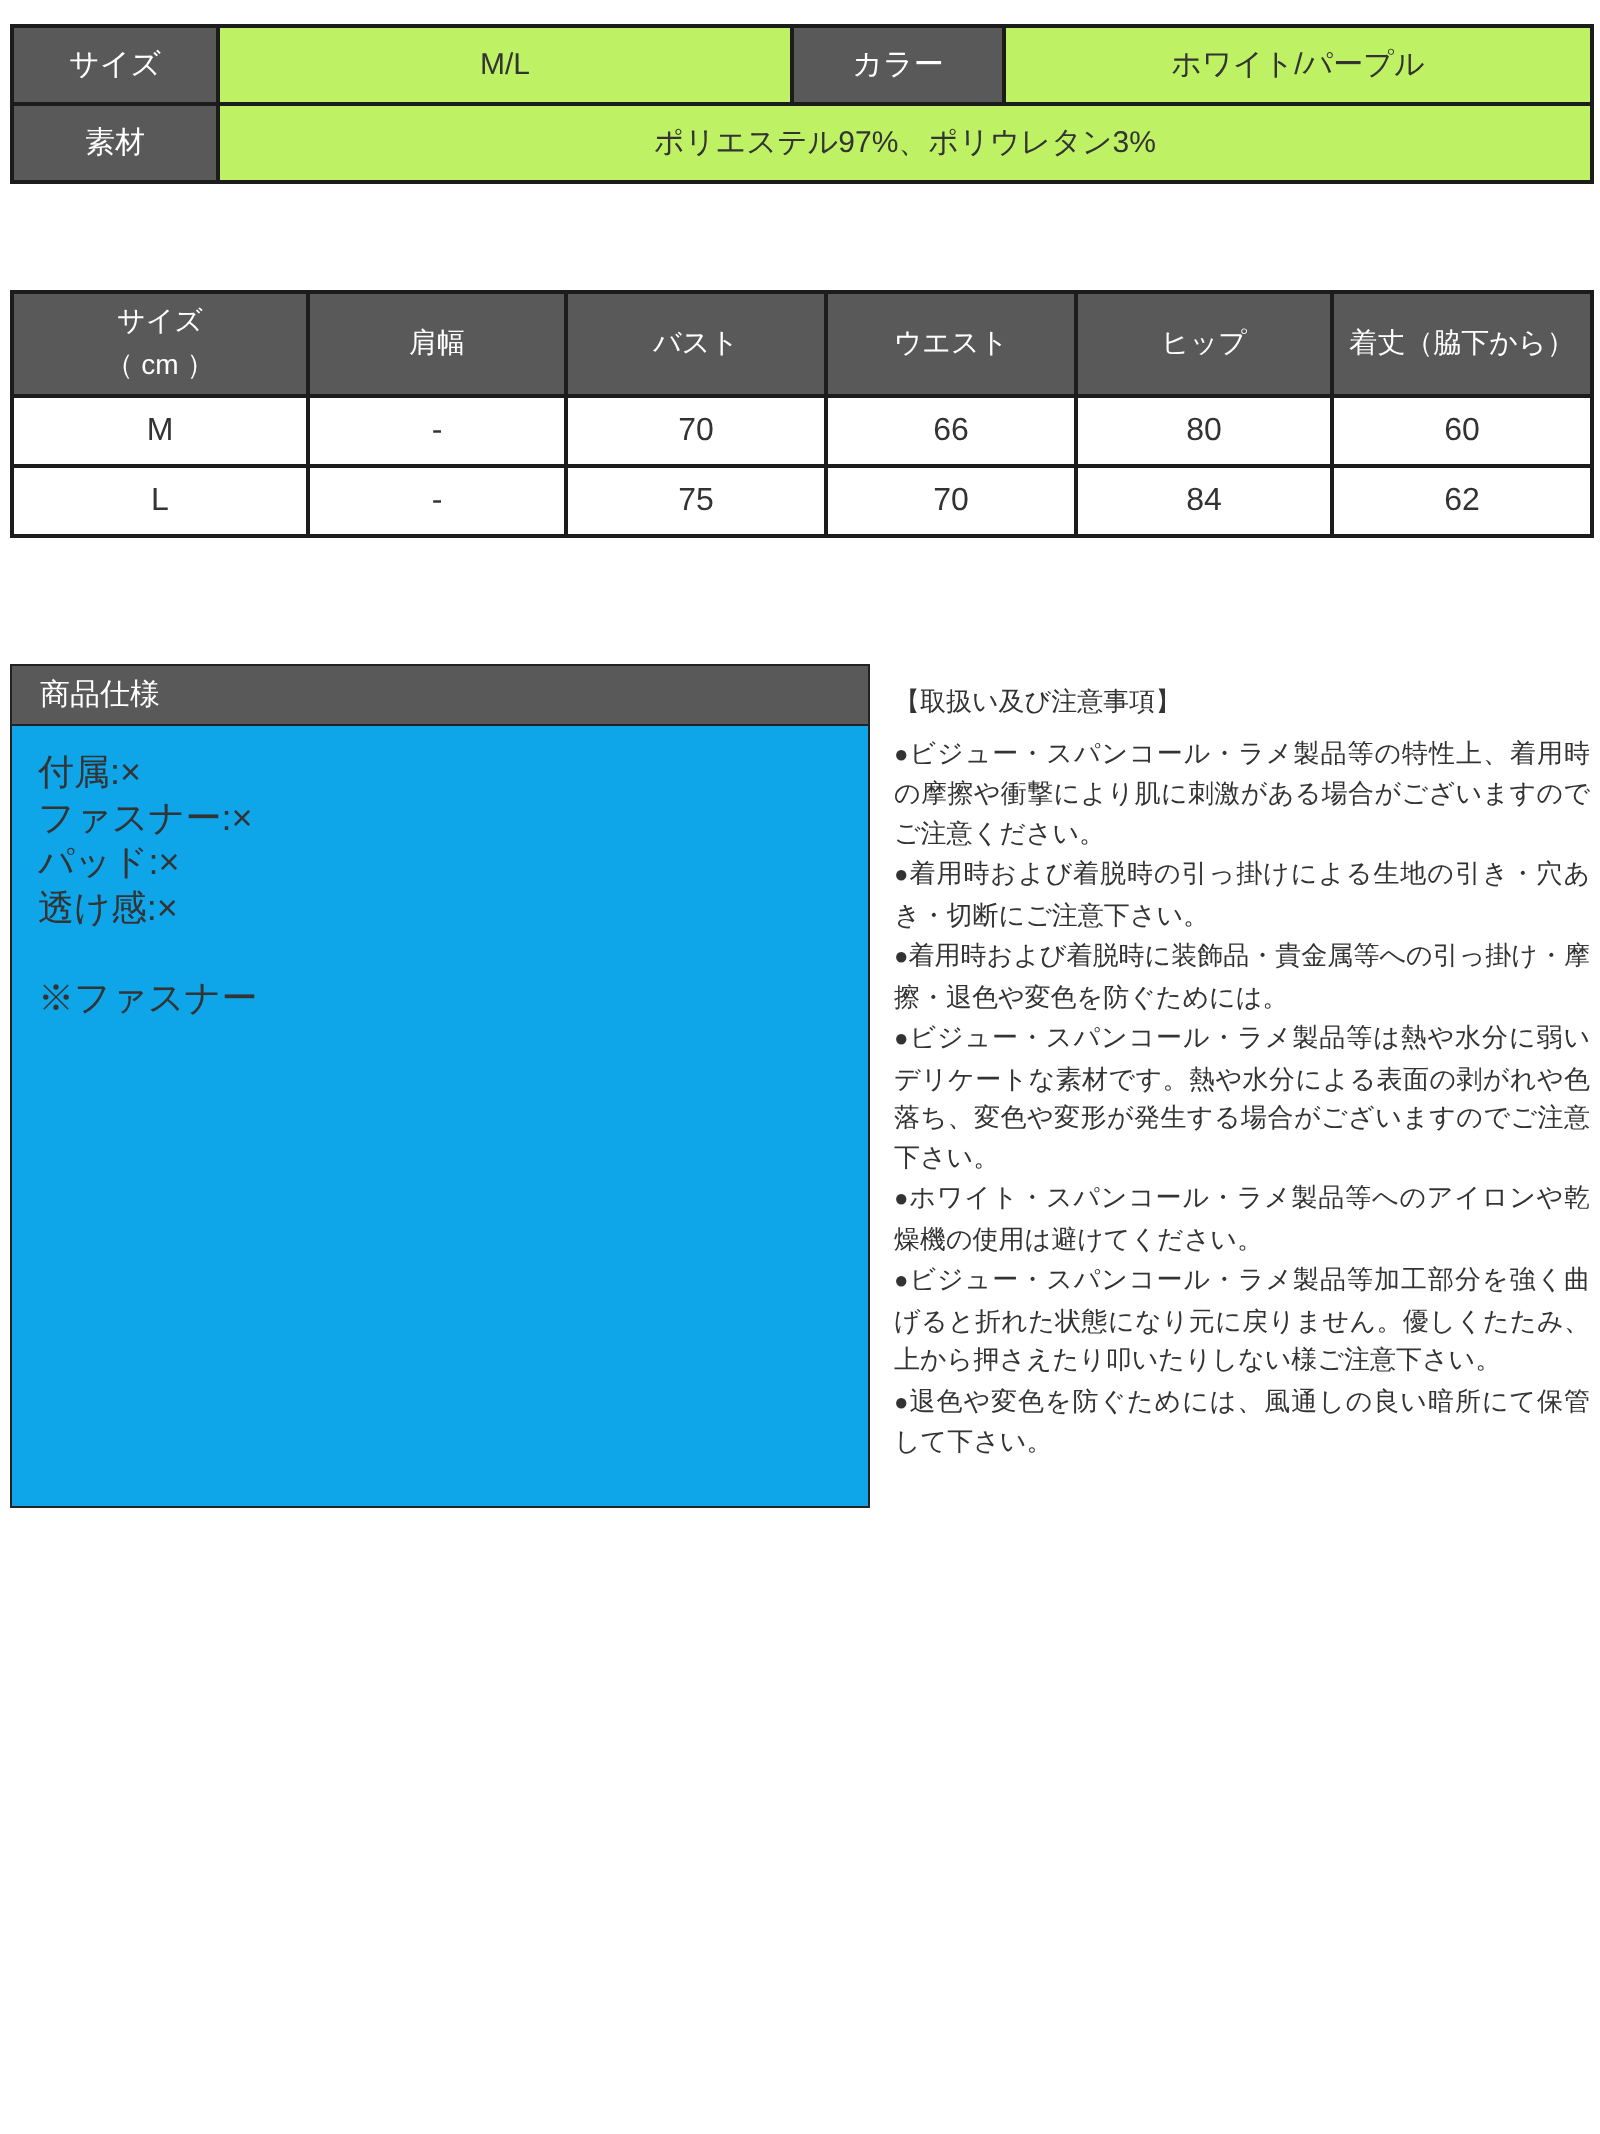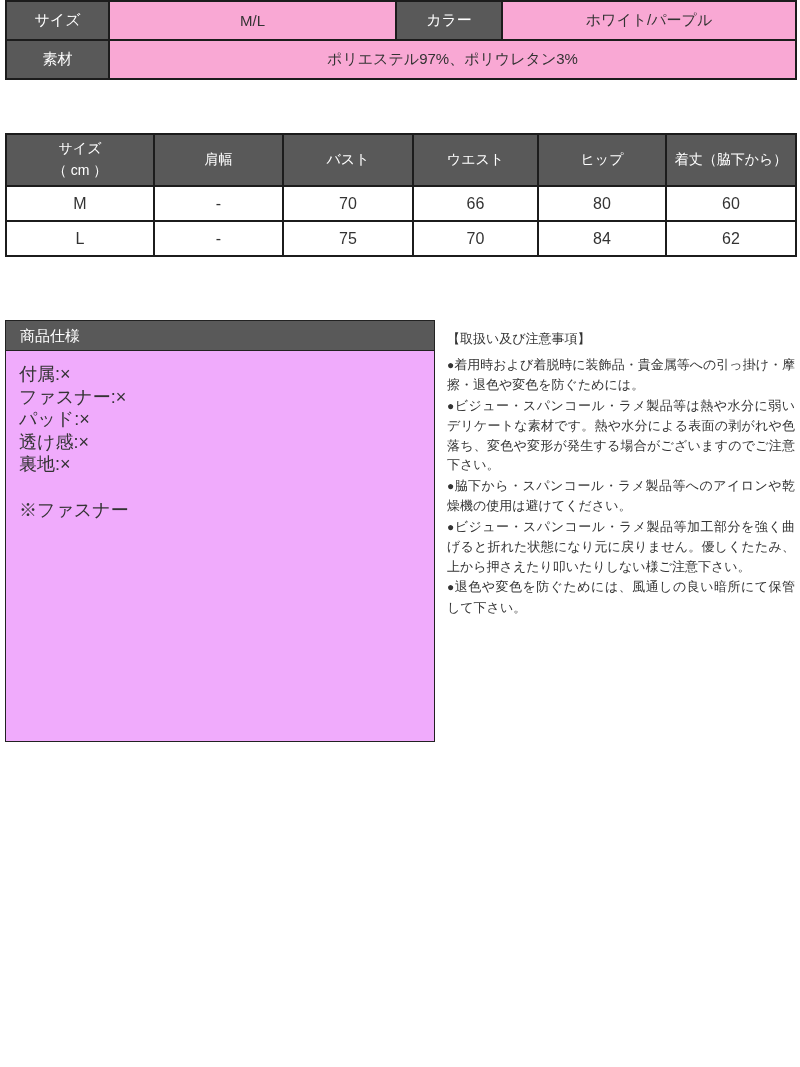--- a/index.html
+++ b/index.html
@@ -9,21 +9,21 @@
   }
   body {
     width: 800px;
     height: 1067px;
     font-family: "Liberation Sans", sans-serif;
     color: #333333;
     position: relative;
   }
   .page {
     box-sizing: border-box;
-    padding: 0 5px 0 5px;
+    padding: 12px 5px 0 5px;
   }
 
   
   table.info-table {
     border-collapse: collapse;
     table-layout: fixed;
     width: 790px;
   }
   table.info-table th,
   table.info-table td {
@@ -34,21 +34,21 @@
     font-size: 15px;
     font-weight: normal;
     overflow: hidden;
     white-space: nowrap;
   }
   table.info-table th {
     background: #595959;
     color: #ffffff;
   }
   table.info-table td {
-    background: #f9a8d4;
+    background: #bef264;
     color: #333333;
   }
 
   
   table.size-chart {
     border-collapse: collapse;
     table-layout: fixed;
     width: 790px;
     margin-top: 53px;
   }
@@ -79,21 +79,21 @@
   .bottom-section {
     display: flex;
     align-items: flex-start;
     margin-top: 63px;
   }
   .spec-box {
     box-sizing: border-box;
     width: 430px;
     height: 422px;
     border: 1px solid #222222;
-    background: #f0abfc;
+    background: #0ea5e9;
     flex: none;
   }
   .spec-box-header {
     box-sizing: border-box;
     height: 30px;
     line-height: 30px;
     background: #595959;
     color: #ffffff;
     font-size: 15px;
     padding-left: 14px;
@@ -196,28 +196,29 @@
 
   <div class="bottom-section">
 
     <div class="spec-box">
       <div class="spec-box-header">商品仕様</div>
       <div class="spec-box-body">
         <div class="spec-item">付属:×</div>
         <div class="spec-item">ファスナー:×</div>
         <div class="spec-item">パッド:×</div>
         <div class="spec-item">透け感:×</div>
-        <div class="spec-item">裏地:×</div>
         <div class="spec-note">※ファスナー</div>
       </div>
     </div>
 
     <div class="precautions">
       <div class="precautions-title">【取扱い及び注意事項】</div>
+      <p class="precaution-item"><span class="bullet">●</span><span>ビジュー・スパンコール・ラメ製品等の特性上、着用時の摩擦や衝撃により肌に刺激がある場合がございますのでご注意ください。</span></p>
+      <p class="precaution-item"><span class="bullet">●</span><span>着用時および着脱時の引っ掛けによる生地の引き・穴あき・切断にご注意下さい。</span></p>
       <p class="precaution-item"><span class="bullet">●</span><span>着用時および着脱時に装飾品・貴金属等への引っ掛け・摩擦・退色や変色を防ぐためには。</span></p>
       <p class="precaution-item"><span class="bullet">●</span><span>ビジュー・スパンコール・ラメ製品等は熱や水分に弱いデリケートな素材です。熱や水分による表面の剥がれや色落ち、変色や変形が発生する場合がございますのでご注意下さい。</span></p>
-      <p class="precaution-item"><span class="bullet">●</span><span>脇下から・スパンコール・ラメ製品等へのアイロンや乾燥機の使用は避けてください。</span></p>
+      <p class="precaution-item"><span class="bullet">●</span><span>ホワイト・スパンコール・ラメ製品等へのアイロンや乾燥機の使用は避けてください。</span></p>
       <p class="precaution-item"><span class="bullet">●</span><span>ビジュー・スパンコール・ラメ製品等加工部分を強く曲げると折れた状態になり元に戻りません。優しくたたみ、上から押さえたり叩いたりしない様ご注意下さい。</span></p>
       <p class="precaution-item"><span class="bullet">●</span><span>退色や変色を防ぐためには、風通しの良い暗所にて保管して下さい。</span></p>
     </div>
 
   </div>
 </div>
 
 </body></html>

